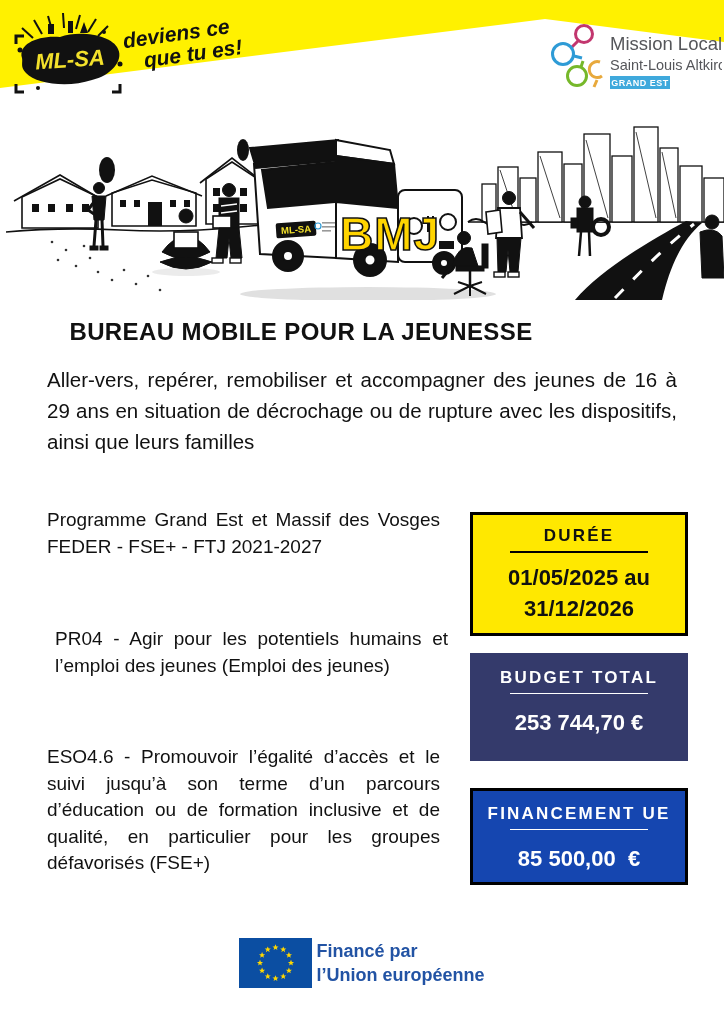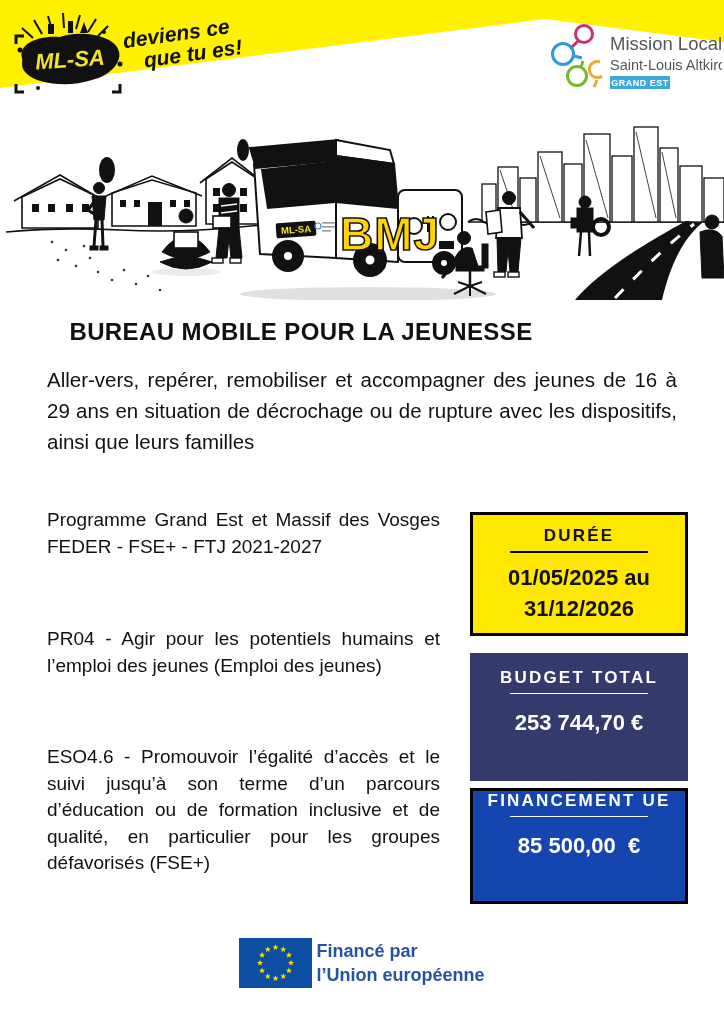--- a/index.html
+++ b/index.html
@@ -18,32 +18,32 @@
   .illus{position:absolute;top:100px;left:0;}
 
   
   .title{position:absolute;top:318px;left:0;width:602px;text-align:center;
          font-size:24px;font-weight:bold;letter-spacing:.4px;}
   .intro{position:absolute;top:364px;left:47px;width:630px;font-size:20.5px;
          line-height:31px;text-align:justify;}
   .block{position:absolute;left:47px;width:393px;font-size:19px;line-height:26.5px;
          text-align:justify;}
   .block.b1{top:507px;}
-  .block.b2{top:626px;}
+  .block.b2{top:626px;margin-left:8px;}
   .block.b3{top:744px;}
 
   
   .ibox{position:absolute;left:470px;width:218px;box-sizing:border-box;text-align:center;}
   .ibox .label{font-weight:bold;font-size:17px;letter-spacing:2.2px;}
   .ibox .divider{width:138px;margin:5px auto 9px auto;border:0;border-top:2px solid #000;}
   .ibox .value{font-weight:bold;font-size:22px;line-height:31px;white-space:pre-wrap;}
   .ibox.duree{top:512px;height:124px;border:3px solid #000;padding-top:11px;}
-  .ibox.budget{top:653px;height:128px;padding-top:15px;color:#fff;}
+  .ibox.budget{top:653px;height:108px;padding-top:15px;color:#fff;}
   .ibox.budget .divider{border-top:1.5px solid #fff;margin-bottom:13px;}
-  .ibox.fin{top:788px;height:116px;border:3px solid #000;color:#fff;}
+  .ibox.fin{top:788px;height:97px;border:3px solid #000;padding-top:13px;color:#fff;}
   .ibox.fin .divider{border-top:1.5px solid #fff;margin-bottom:13px;}
 
   
   .footer{position:absolute;top:938px;left:0;width:724px;display:flex;
           justify-content:center;align-items:center;gap:4px;}
   .eu-text{font-size:18px;font-weight:bold;line-height:24px;color:#2253A4;}
 </style>
 </head>
 <body>
 

